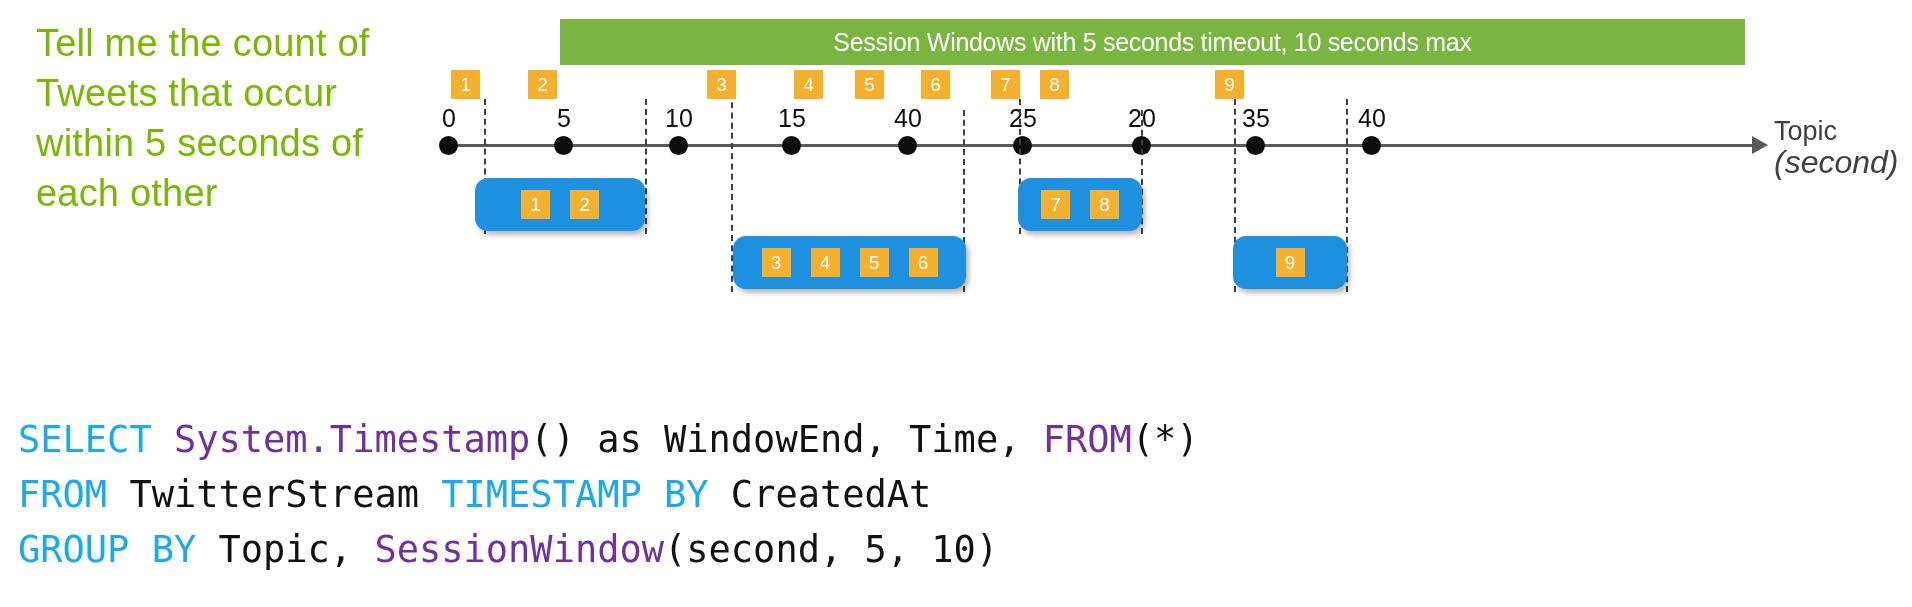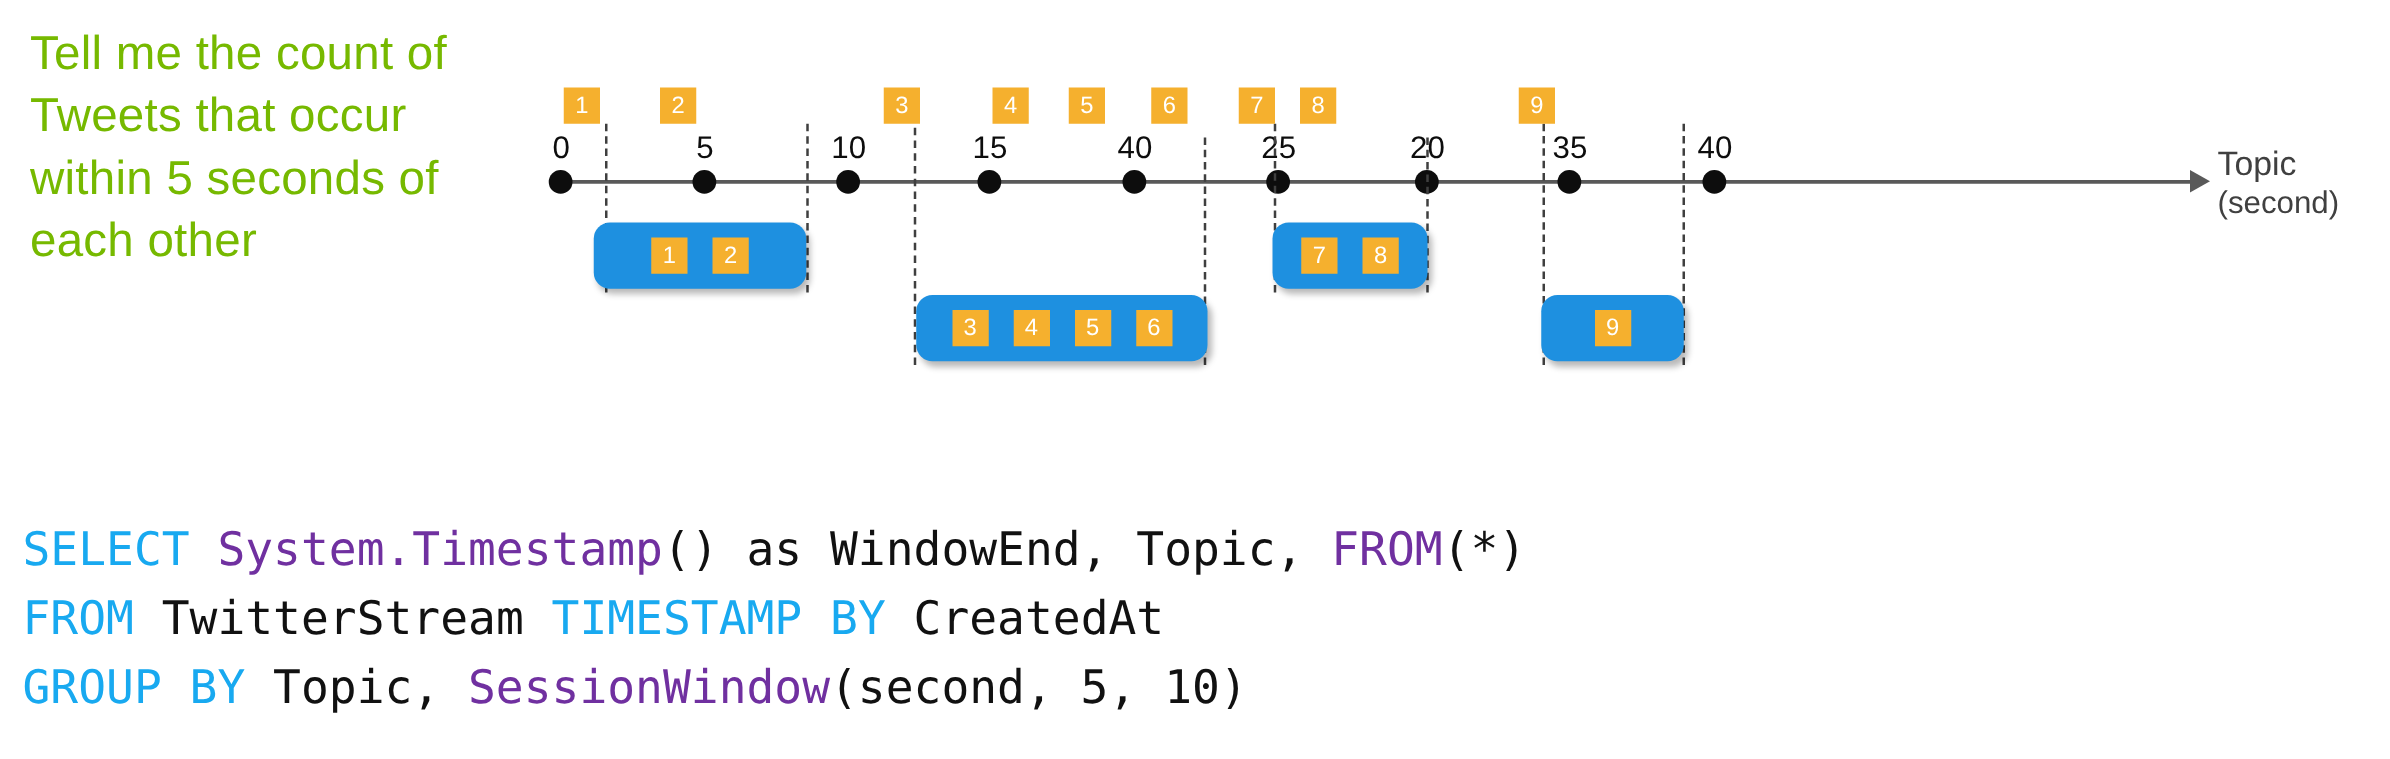--- a/index.html
+++ b/index.html
@@ -7,21 +7,21 @@
     width:1912px;height:607px;
     background:#ffffff;
     font-family:"Liberation Sans",sans-serif;
     overflow:hidden;
     position:relative;
   }
   .stage{position:absolute;left:0;top:0;width:1912px;height:607px;}
 
   
   #prompt-text{
-    position:absolute;left:24px;top:18px;width:400px;
+    position:absolute;left:36px;top:18px;width:400px;
     color:#76b900;
     font-size:38px;line-height:50px;
     font-family:"Liberation Sans",sans-serif;
     font-weight:400;
     letter-spacing:.2px;
   }
 
   
   #banner{
     position:absolute;left:560px;top:19px;width:1185px;height:46px;
@@ -62,21 +62,21 @@
     position:absolute;width:0;
     border-left:2px dashed #3f3f3f;
   }
 
   
   #time-caption{
     position:absolute;left:1774px;top:116px;
     font-size:27px;color:#404040;line-height:31px;
     font-family:"Liberation Sans",sans-serif;
   }
-  #time-caption .sub{font-size:25px;display:block;}
+  #time-caption .sub{font-size:32px;display:block;font-style:italic;}
 
   
   .evt{
     position:absolute;
     width:29px;height:29px;
     background:#f5b02e;
     color:#ffffff;
     font-size:19px;
     display:flex;align-items:center;justify-content:center;
     font-family:"Liberation Sans",sans-serif;
@@ -107,20 +107,23 @@
   .fn{color:#7030a0;}
   .pl{color:#111111;}
 </style>
 </head>
 <body>
 
 <div class="stage">
 
   <div id="prompt-text">Tell me the count of Tweets that occur within 5 seconds of each other</div>
 
+  <div id="banner">
+    <div id="banner-label">Session Windows with 5 seconds timeout, 10 seconds max</div>
+  </div>
 
   <div id="axis-line"></div>
   <div id="axis-arrow"></div>
 
   <div class="axis-dot" style="left:439px"></div>
   <div class="axis-dot" style="left:554px"></div>
   <div class="axis-dot" style="left:669px"></div>
   <div class="axis-dot" style="left:782px"></div>
   <div class="axis-dot" style="left:898px"></div>
   <div class="axis-dot" style="left:1013px"></div>
@@ -176,17 +179,17 @@
 
   <div class="window-box" style="left:1018px;top:178px;width:124px;height:53px">
     <span class="evt">7</span>
     <span class="evt">8</span>
   </div>
 
   <div class="window-box" style="left:1233px;top:236px;width:114px;height:53px">
     <span class="evt">9</span>
   </div>
 
-  <div id="sql-block"><span><span class="kw">SELECT </span><span class="fn">System.Timestamp</span><span class="pl">() as WindowEnd, Topic, </span><span class="fn">FROM</span><span class="pl">(*)</span></span>
+  <div id="sql-block"><span><span class="kw">SELECT </span><span class="fn">System.Timestamp</span><span class="pl">() as WindowEnd, Time, </span><span class="fn">FROM</span><span class="pl">(*)</span></span>
 <span><span class="kw">FROM </span><span class="pl">TwitterStream </span><span class="kw">TIMESTAMP BY </span><span class="pl">CreatedAt</span></span>
 <span><span class="kw">GROUP BY </span><span class="pl">Topic, </span><span class="fn">SessionWindow</span><span class="pl">(second, 5, 10)</span></span></div>
 
 </div>
 
 </body></html>

